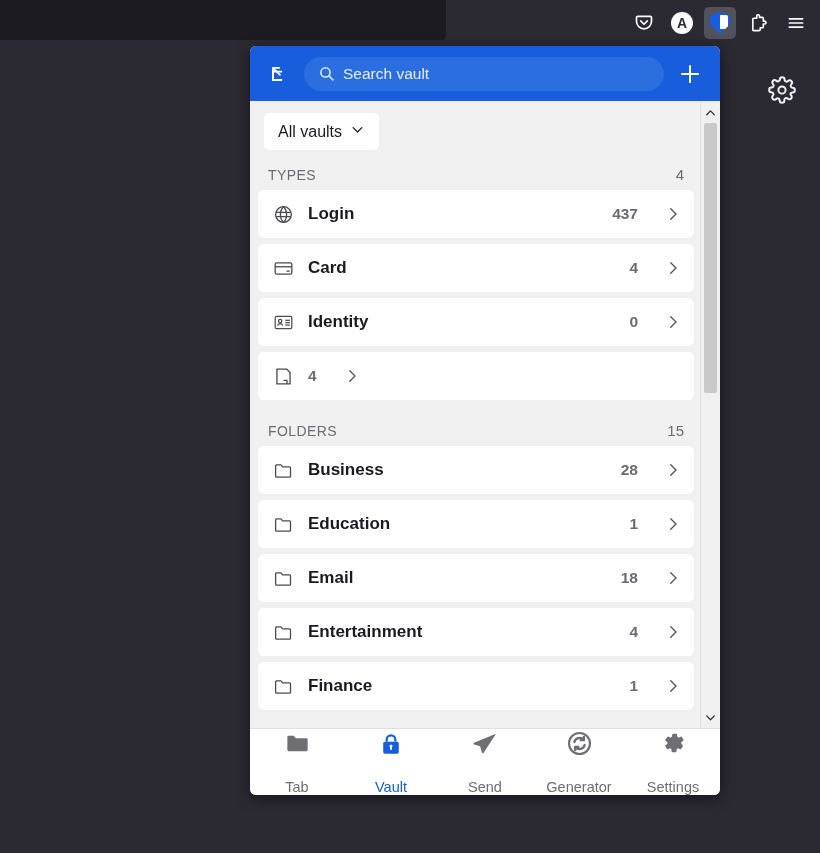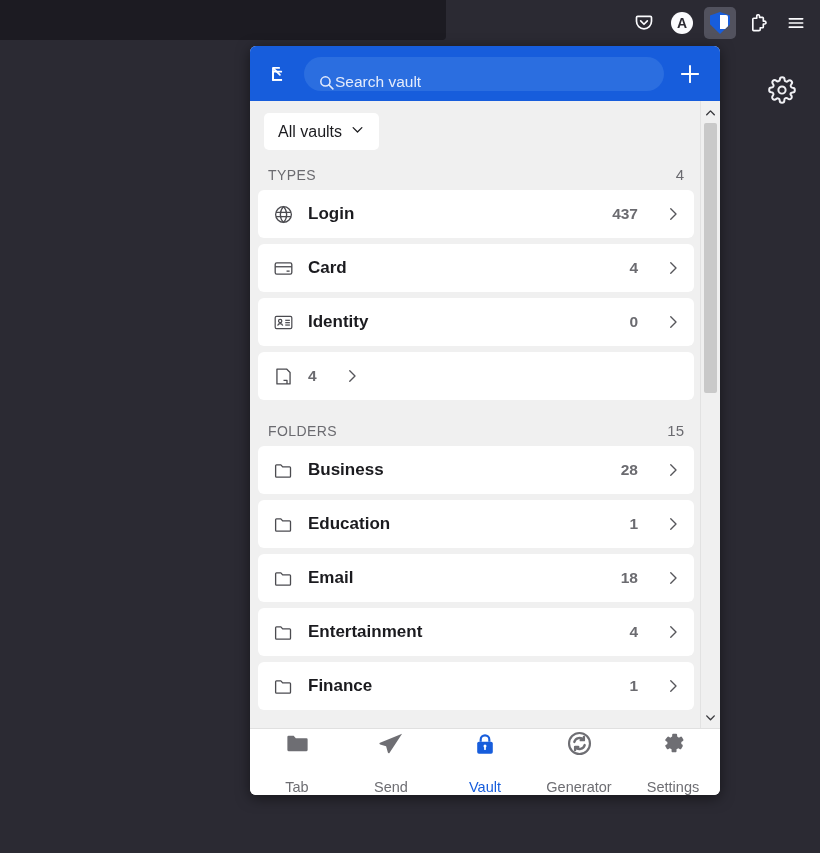--- a/index.html
+++ b/index.html
@@ -113,22 +113,23 @@
     justify-content: center;
     color: #fff;
     flex: 0 0 auto;
   }
   #search-wrap {
     flex: 1 1 auto;
     height: 34px;
     background: #2b6ee0;
     border-radius: 17px;
     display: flex;
-    align-items: flex-end;
+    align-items: center;
     padding: 0 14px;
+    gap: 8px;
     position: relative;
   }
   #search-wrap .sicon { color: #e3eafb; display:flex; align-items:center; }
   #search-input {
     background: transparent;
     border: none;
     outline: none;
     color: #fff;
     font-size: 15.5px;
     font-family: "Liberation Sans", sans-serif;
@@ -546,39 +547,39 @@
 
     <div class="nav-item">
       <span class="nicon">
         <svg width="27" height="27" viewBox="0 0 24 24" fill="currentColor">
           <path d="M3 6.2a1 1 0 011-1h4.6l1.9 2.2H20a1 1 0 011 1v9.4a1 1 0 01-1 1H4a1 1 0 01-1-1z"></path>
         </svg>
       </span>
       <span class="nlabel">Tab</span>
     </div>
 
-    <div class="nav-item">
-      <span class="nicon">
-        <svg width="28" height="28" viewBox="0 0 24 24" fill="currentColor">
-          <path d="M21.5 3.2L2.6 11c-.7.3-.7 1.2.1 1.4l5.1 1.5 1.5 5.3c.2.8 1.2.9 1.5.2L21.5 3.2z"></path>
-        </svg>
-      </span>
-      <span class="nlabel">Send</span>
-    </div>
-
     <div class="nav-item active">
       <span class="nicon">
         <svg width="26" height="26" viewBox="0 0 24 24" fill="currentColor">
           <path d="M7 10V8a5 5 0 0110 0v2h-2V8a3 3 0 00-6 0v2z"></path>
           <rect x="4.8" y="10" width="14.4" height="11" rx="1.6"></rect>
           <rect x="11.2" y="13.6" width="1.6" height="4" rx="0.8" fill="#fff"></rect>
           <circle cx="12" cy="13.8" r="1.4" fill="#fff"></circle>
         </svg>
       </span>
       <span class="nlabel">Vault</span>
+    </div>
+
+    <div class="nav-item">
+      <span class="nicon">
+        <svg width="28" height="28" viewBox="0 0 24 24" fill="currentColor">
+          <path d="M21.5 3.2L2.6 11c-.7.3-.7 1.2.1 1.4l5.1 1.5 1.5 5.3c.2.8 1.2.9 1.5.2L21.5 3.2z"></path>
+        </svg>
+      </span>
+      <span class="nlabel">Send</span>
     </div>
 
     <div class="nav-item">
       <span class="nicon">
         <svg width="27" height="27" viewBox="0 0 24 24" fill="none" stroke="currentColor" stroke-width="2.1" stroke-linecap="round" stroke-linejoin="round">
           <circle cx="12" cy="12" r="9.3" stroke-width="1.9"></circle>
           <path d="M7.4 10.6a4.9 4.9 0 018.3-1.9"></path>
           <polyline points="15.9,6.2 15.9,9 13.1,9"></polyline>
           <path d="M16.6 13.4a4.9 4.9 0 01-8.3 1.9"></path>
           <polyline points="8.1,17.8 8.1,15 10.9,15"></polyline>

